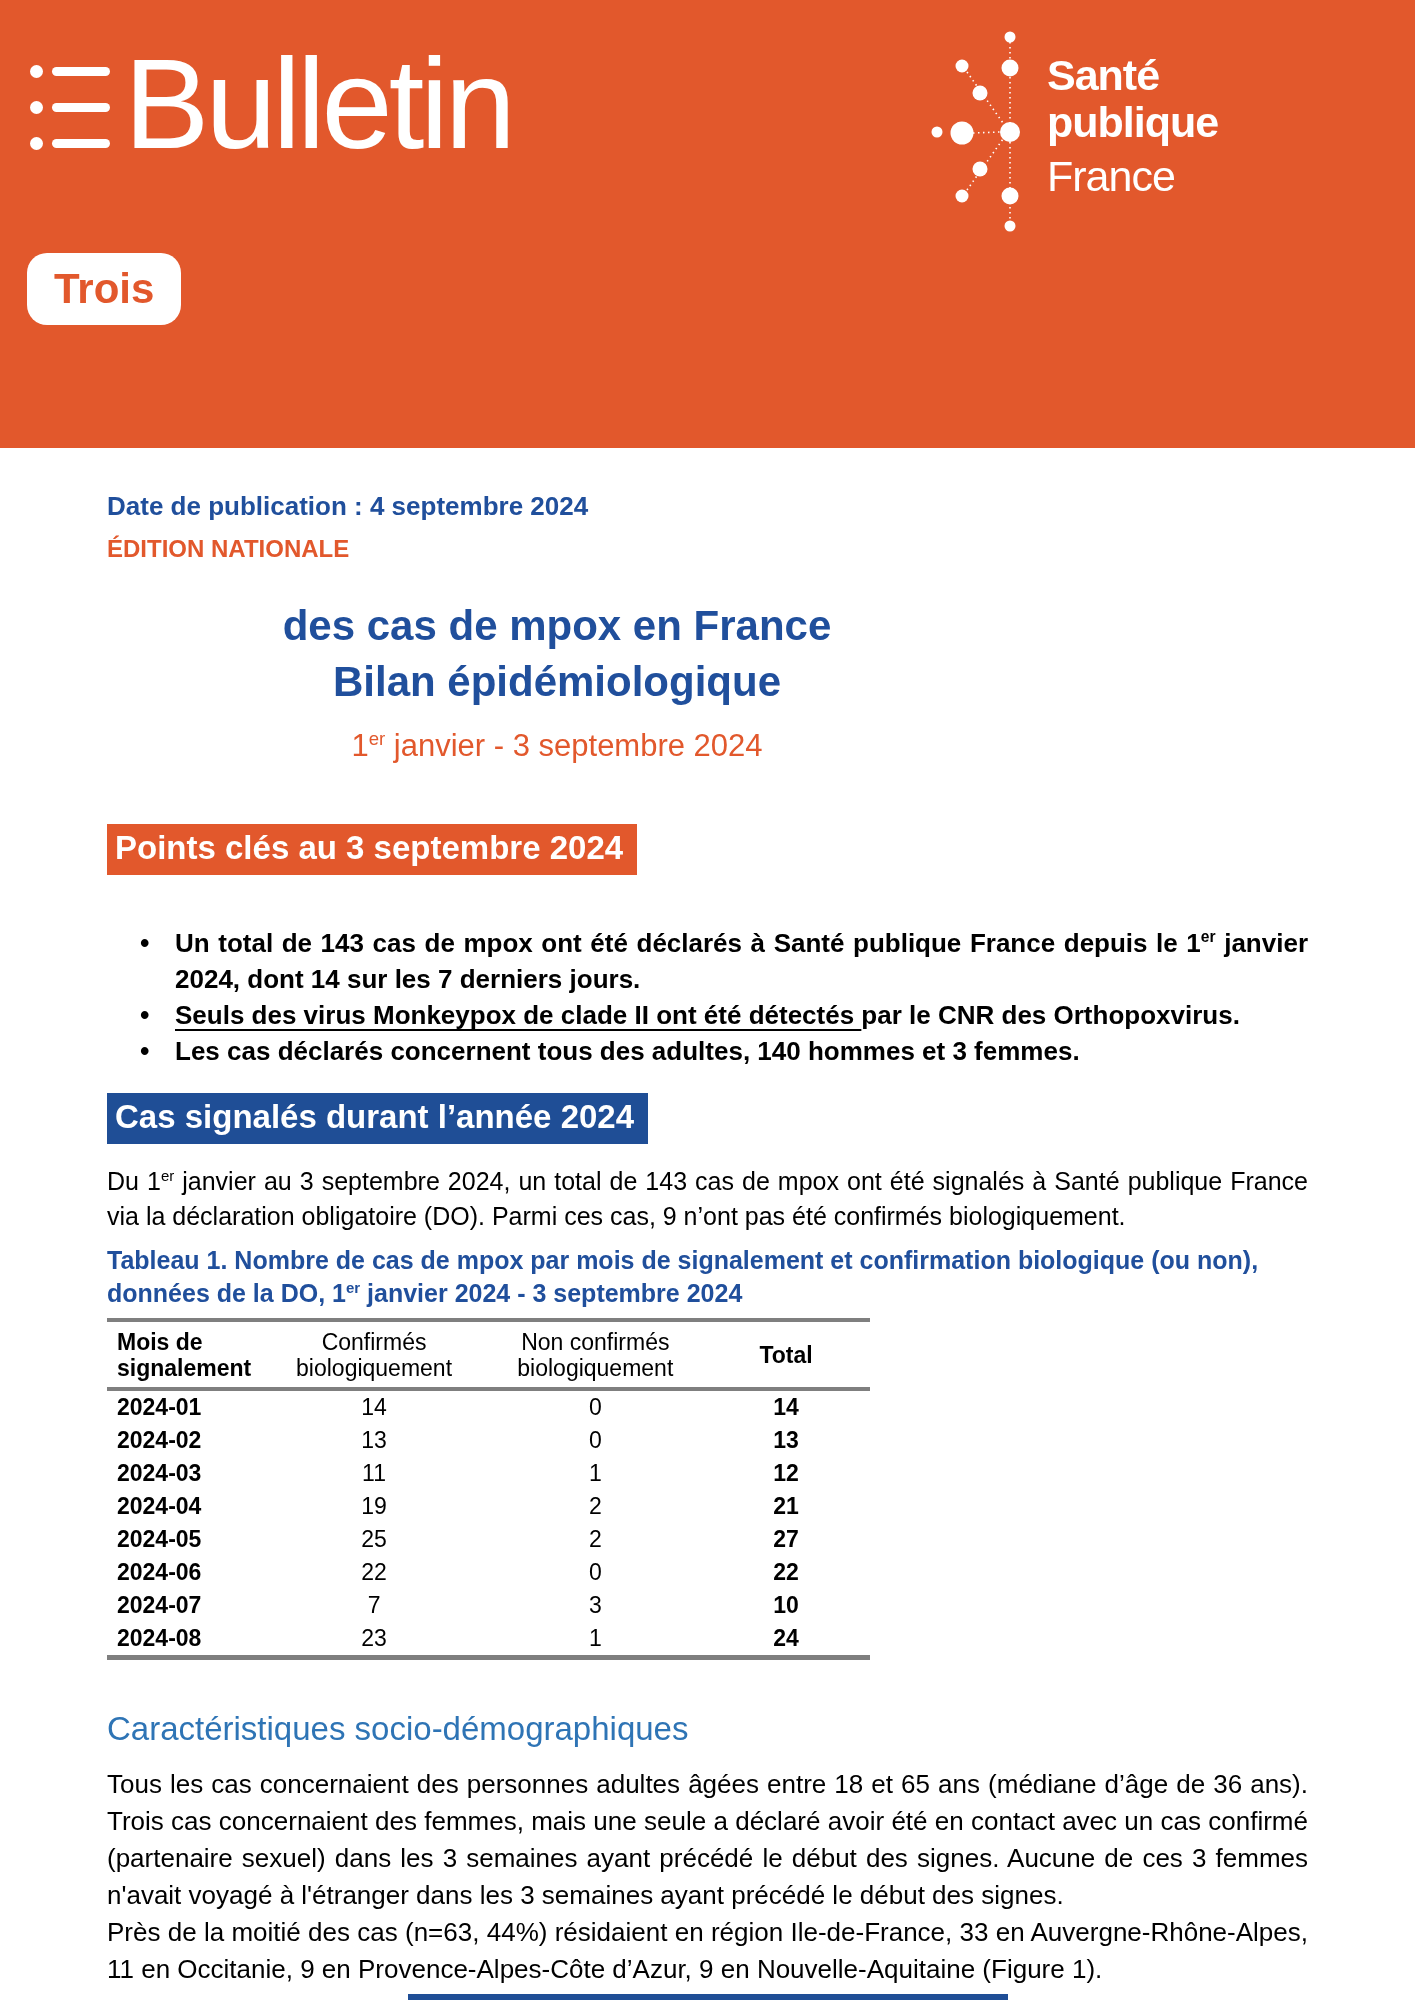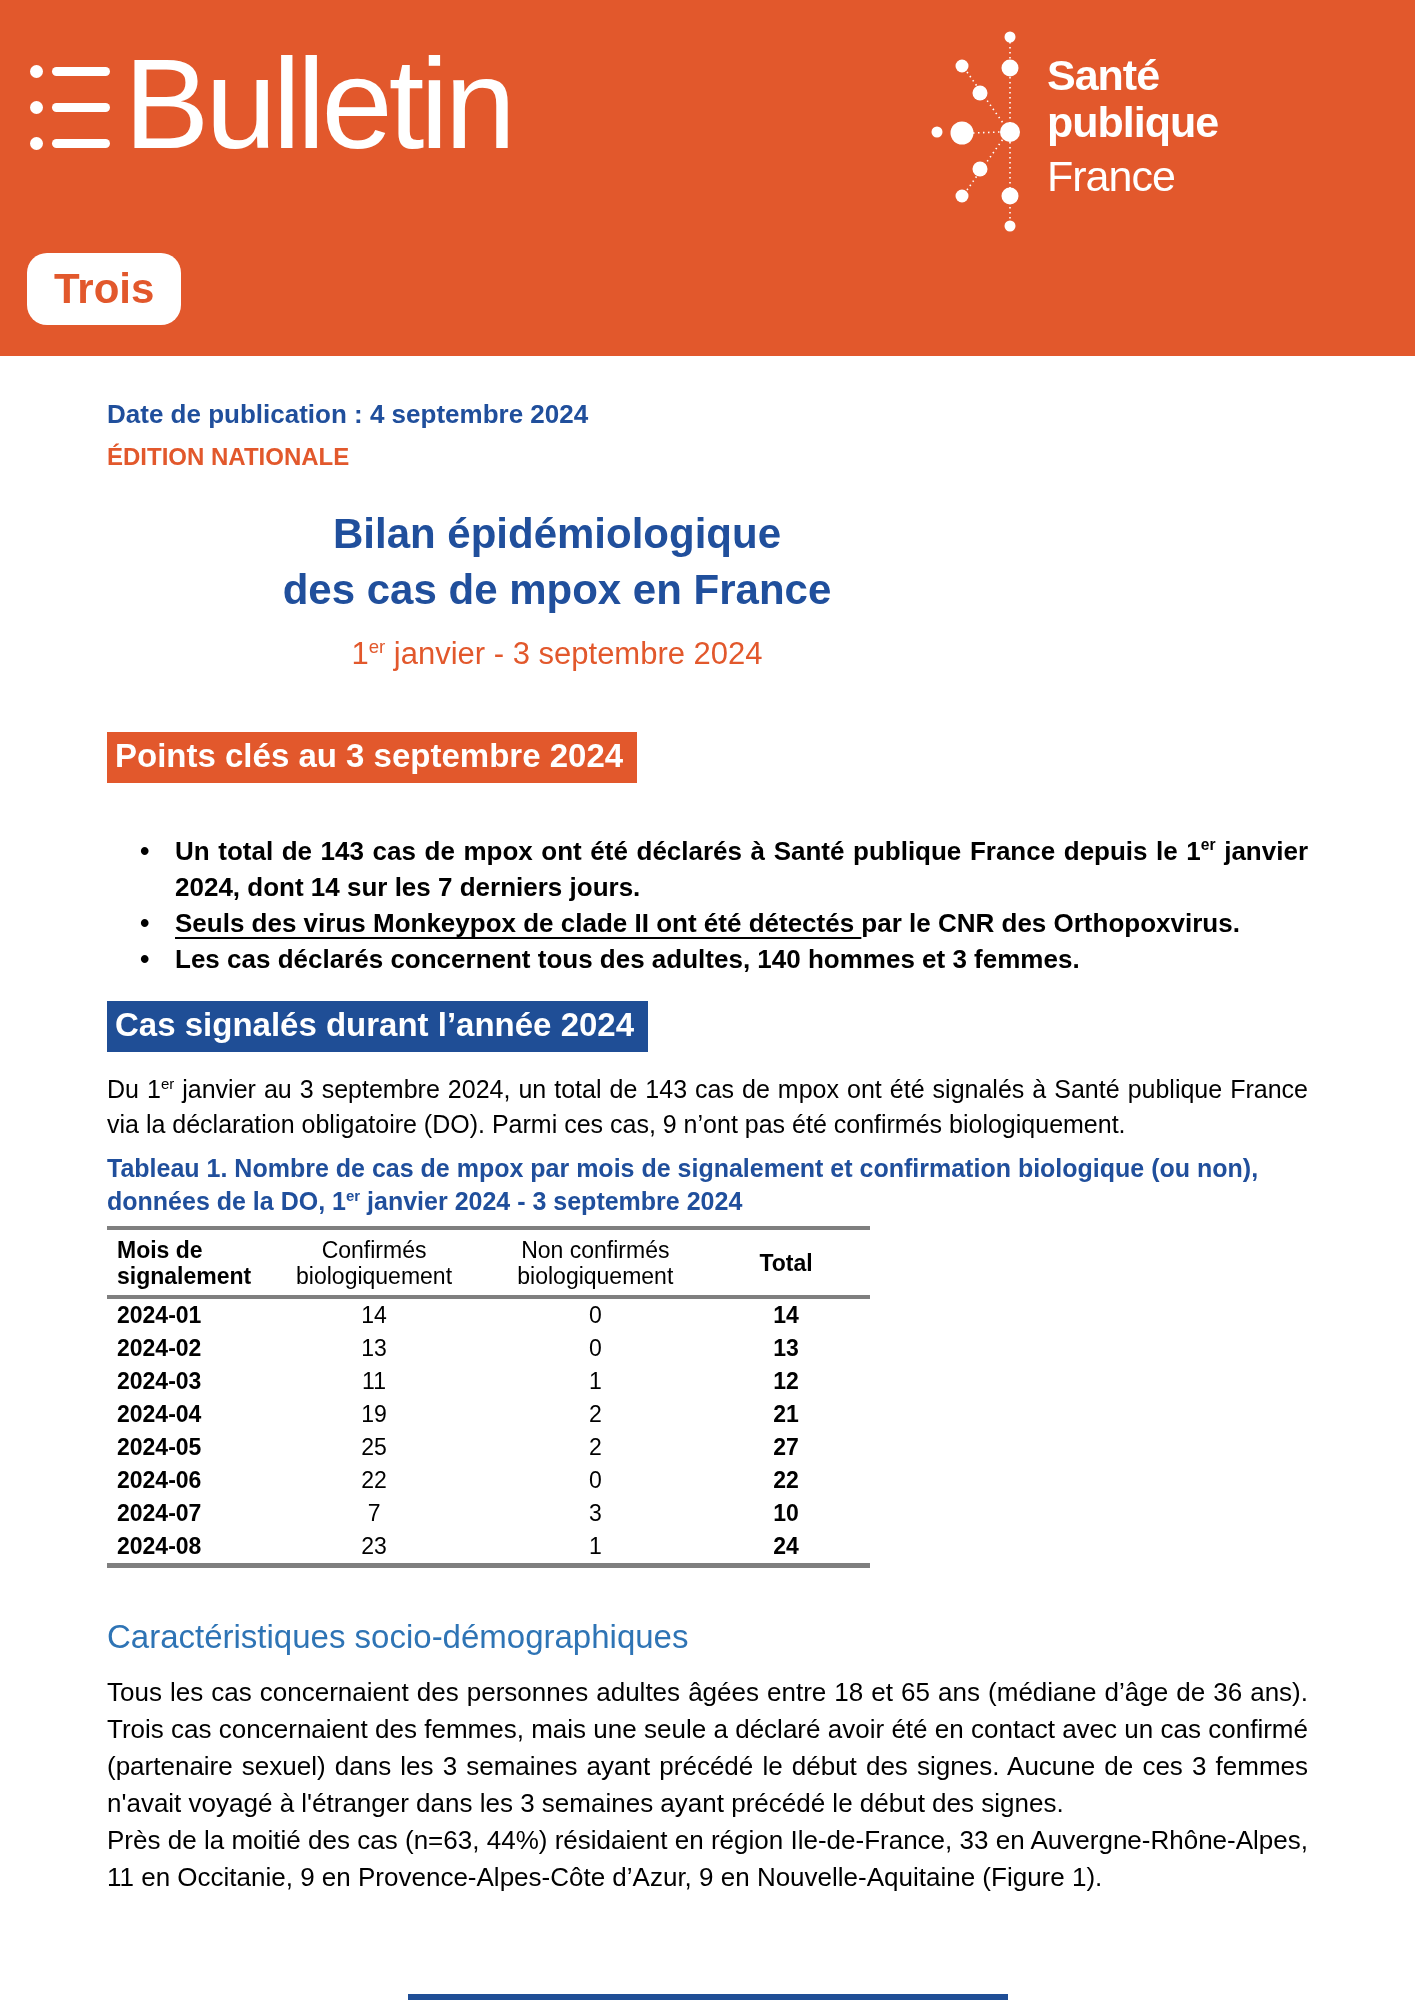--- a/index.html
+++ b/index.html
@@ -12,21 +12,21 @@
   *{margin:0;padding:0;box-sizing:border-box;}
   html,body{background:#fff;}
   .page{
     position:relative;
     width:1415px;height:2000px;
     background:#fff;overflow:hidden;
     font-family:"Liberation Sans","DejaVu Sans",sans-serif;
     color:#000;
   }
   
-  .band{position:relative;width:100%;height:356px;background:var(--orange);}
+  .band{position:relative;width:100%;height:448px;background:var(--orange);}
   .masthead{position:absolute;left:30px;top:0;height:215px;display:flex;align-items:center;gap:14px;}
   .mi{display:flex;flex-direction:column;gap:23px;}
   .mi-row{display:flex;align-items:center;gap:9px;}
   .mi-dot{width:13px;height:13px;border-radius:50%;background:#fff;}
   .mi-bar{width:58px;height:9px;border-radius:5px;background:#fff;}
   .masthead-title{
     color:#fff;font-size:128px;font-weight:400;letter-spacing:-4px;line-height:1;
     position:relative;top:-4px;
   }
   .spf{position:absolute;left:925px;top:16px;display:flex;gap:12px;}
@@ -134,22 +134,22 @@
     <div class="mpox-badge">Trois</div>
   </div>
 
   <div class="content">
 
     <div class="pub-date">Date de publication : 4 septembre 2024</div>
     <div class="edition">ÉDITION NATIONALE</div>
 
     <div class="title-wrap">
       <div class="doc-title">
+        <div>des cas de mpox en France</div>
         <div>Bilan épidémiologique</div>
-        <div>des cas de mpox en France</div>
       </div>
       <div class="doc-subtitle"><span>1</span><sup>er</sup><span> janvier - 3 septembre 2024</span></div>
     </div>
 
     <div>
       <div class="banner orange">Points clés au 3 septembre 2024</div>
     </div>
 
     <ul class="bullets">
       <li><span>Un total de 143 cas de mpox ont été déclarés à Santé publique France depuis le 1</span><sup>er</sup><span> janvier 2024, dont 14 sur les 7 derniers jours.</span></li>

